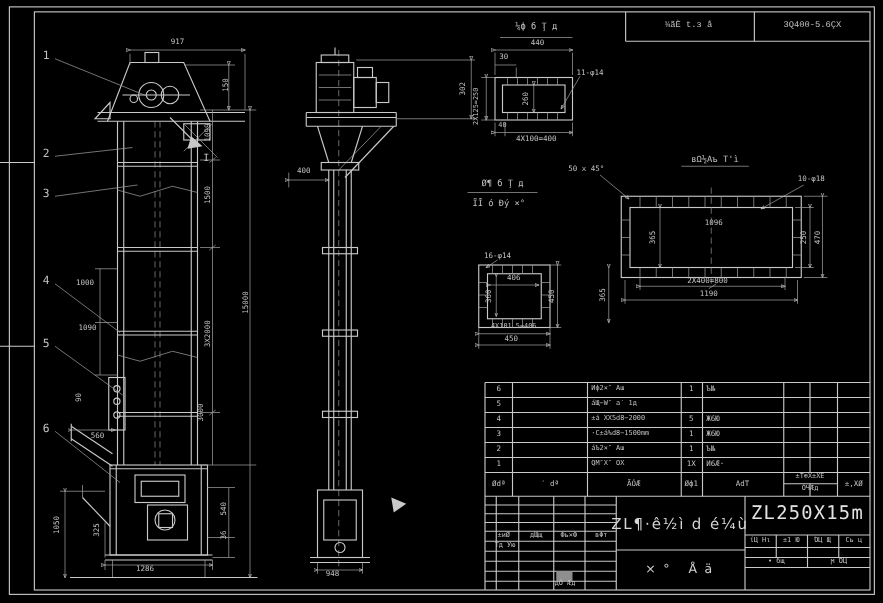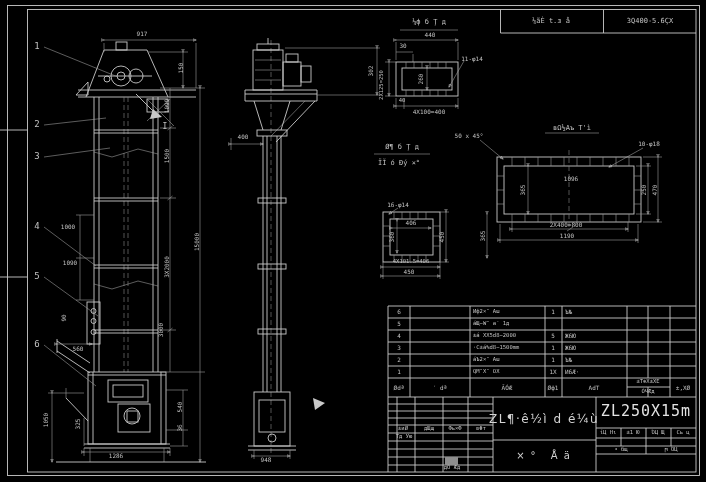--- a/index.html
+++ b/index.html
@@ -10,21 +10,21 @@
   svg .thin{stroke:#9a9a9a;stroke-width:0.6;}
   svg .dash{stroke:#8a8a8a;stroke-width:0.6;stroke-dasharray:5 3;}
   svg .solidfill{fill:#c9c9c9;stroke:none;}
   svg .grayfill{fill:#8e8e8e;stroke:none;}
   .lbl{position:absolute;transform:translate(-50%,-50%);font-size:6px;line-height:1;
        color:#c2c2c2;white-space:nowrap;font-family:"DejaVu Sans Mono",monospace;}
   .big-title{font-size:12px;letter-spacing:1.5px;color:#d4d4d4;font-family:"DejaVu Sans",sans-serif;}
   .model{font-size:15px;letter-spacing:1px;color:#e2e2e2;font-family:"DejaVu Sans Mono",monospace;}
   .asm{font-size:10px;letter-spacing:6px;color:#d0d0d0;font-family:"DejaVu Sans",sans-serif;}
   .s5{font-size:5.5px;}
-  .s7{font-size:7px;}
+  .s7{font-size:7px;font-family:Liberation Mono, monospace;}
 </style>
 </head>
 <body>
 
 <div id="sheet">
 
 <svg id="linework" width="706" height="482">
   <defs>
     <marker id="ar" markerWidth="7" markerHeight="6" refX="5" refY="3" orient="auto">
       <path d="M0,1 L5.5,3 L0,5 Z" fill="#9b9b9b" stroke="none"></path>

